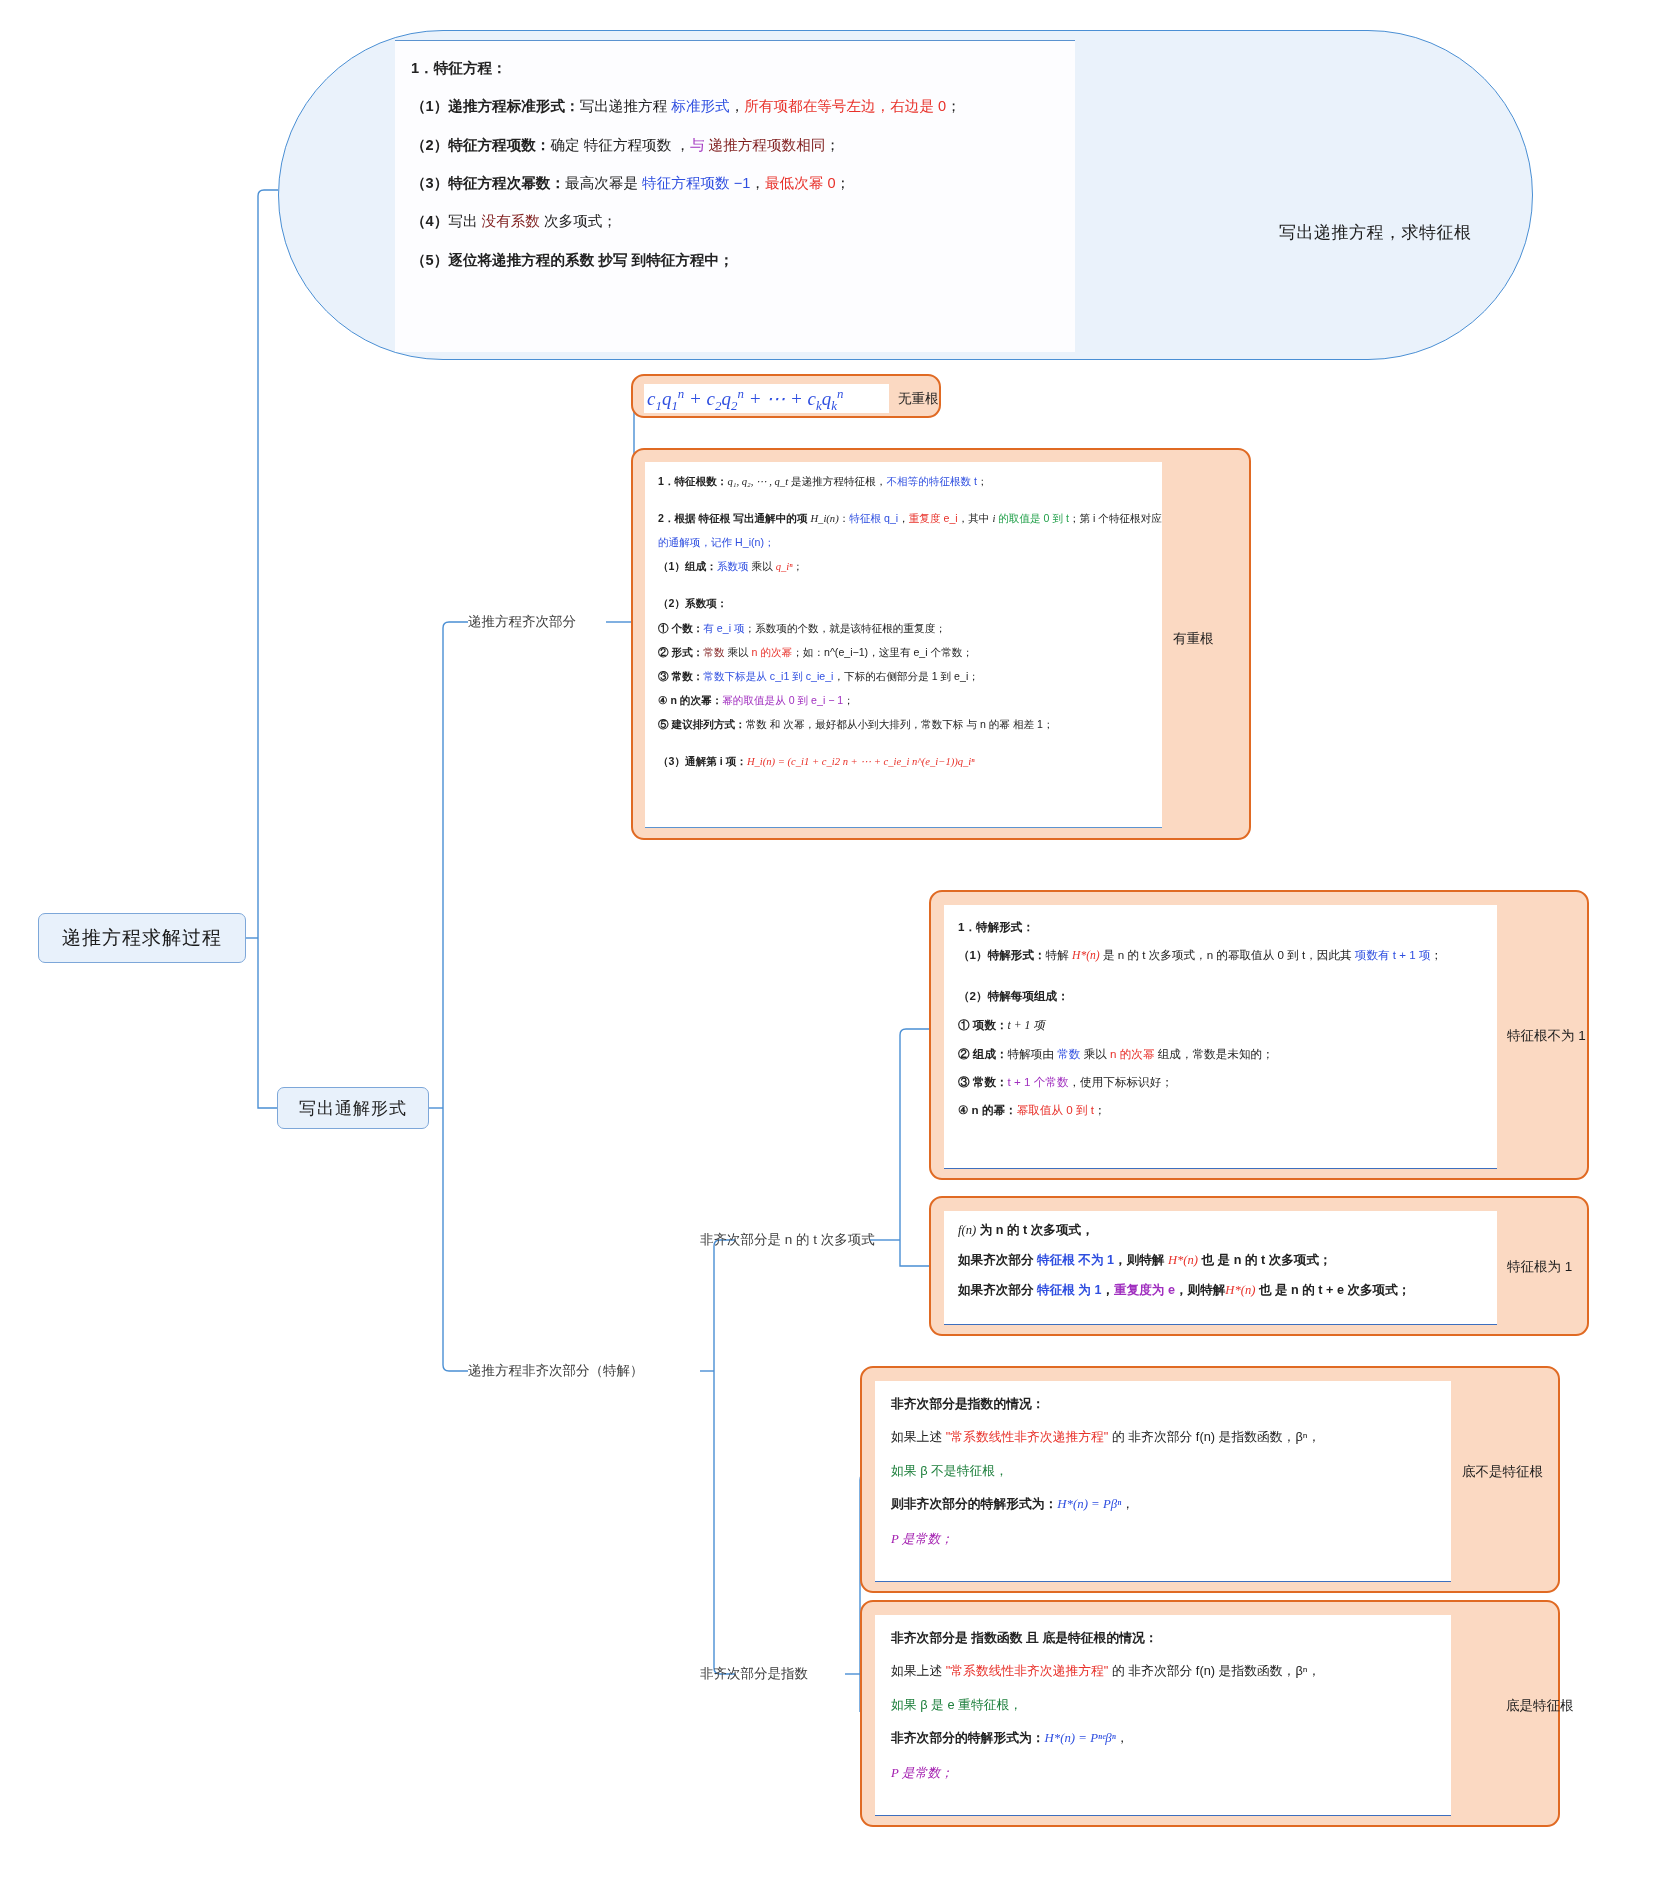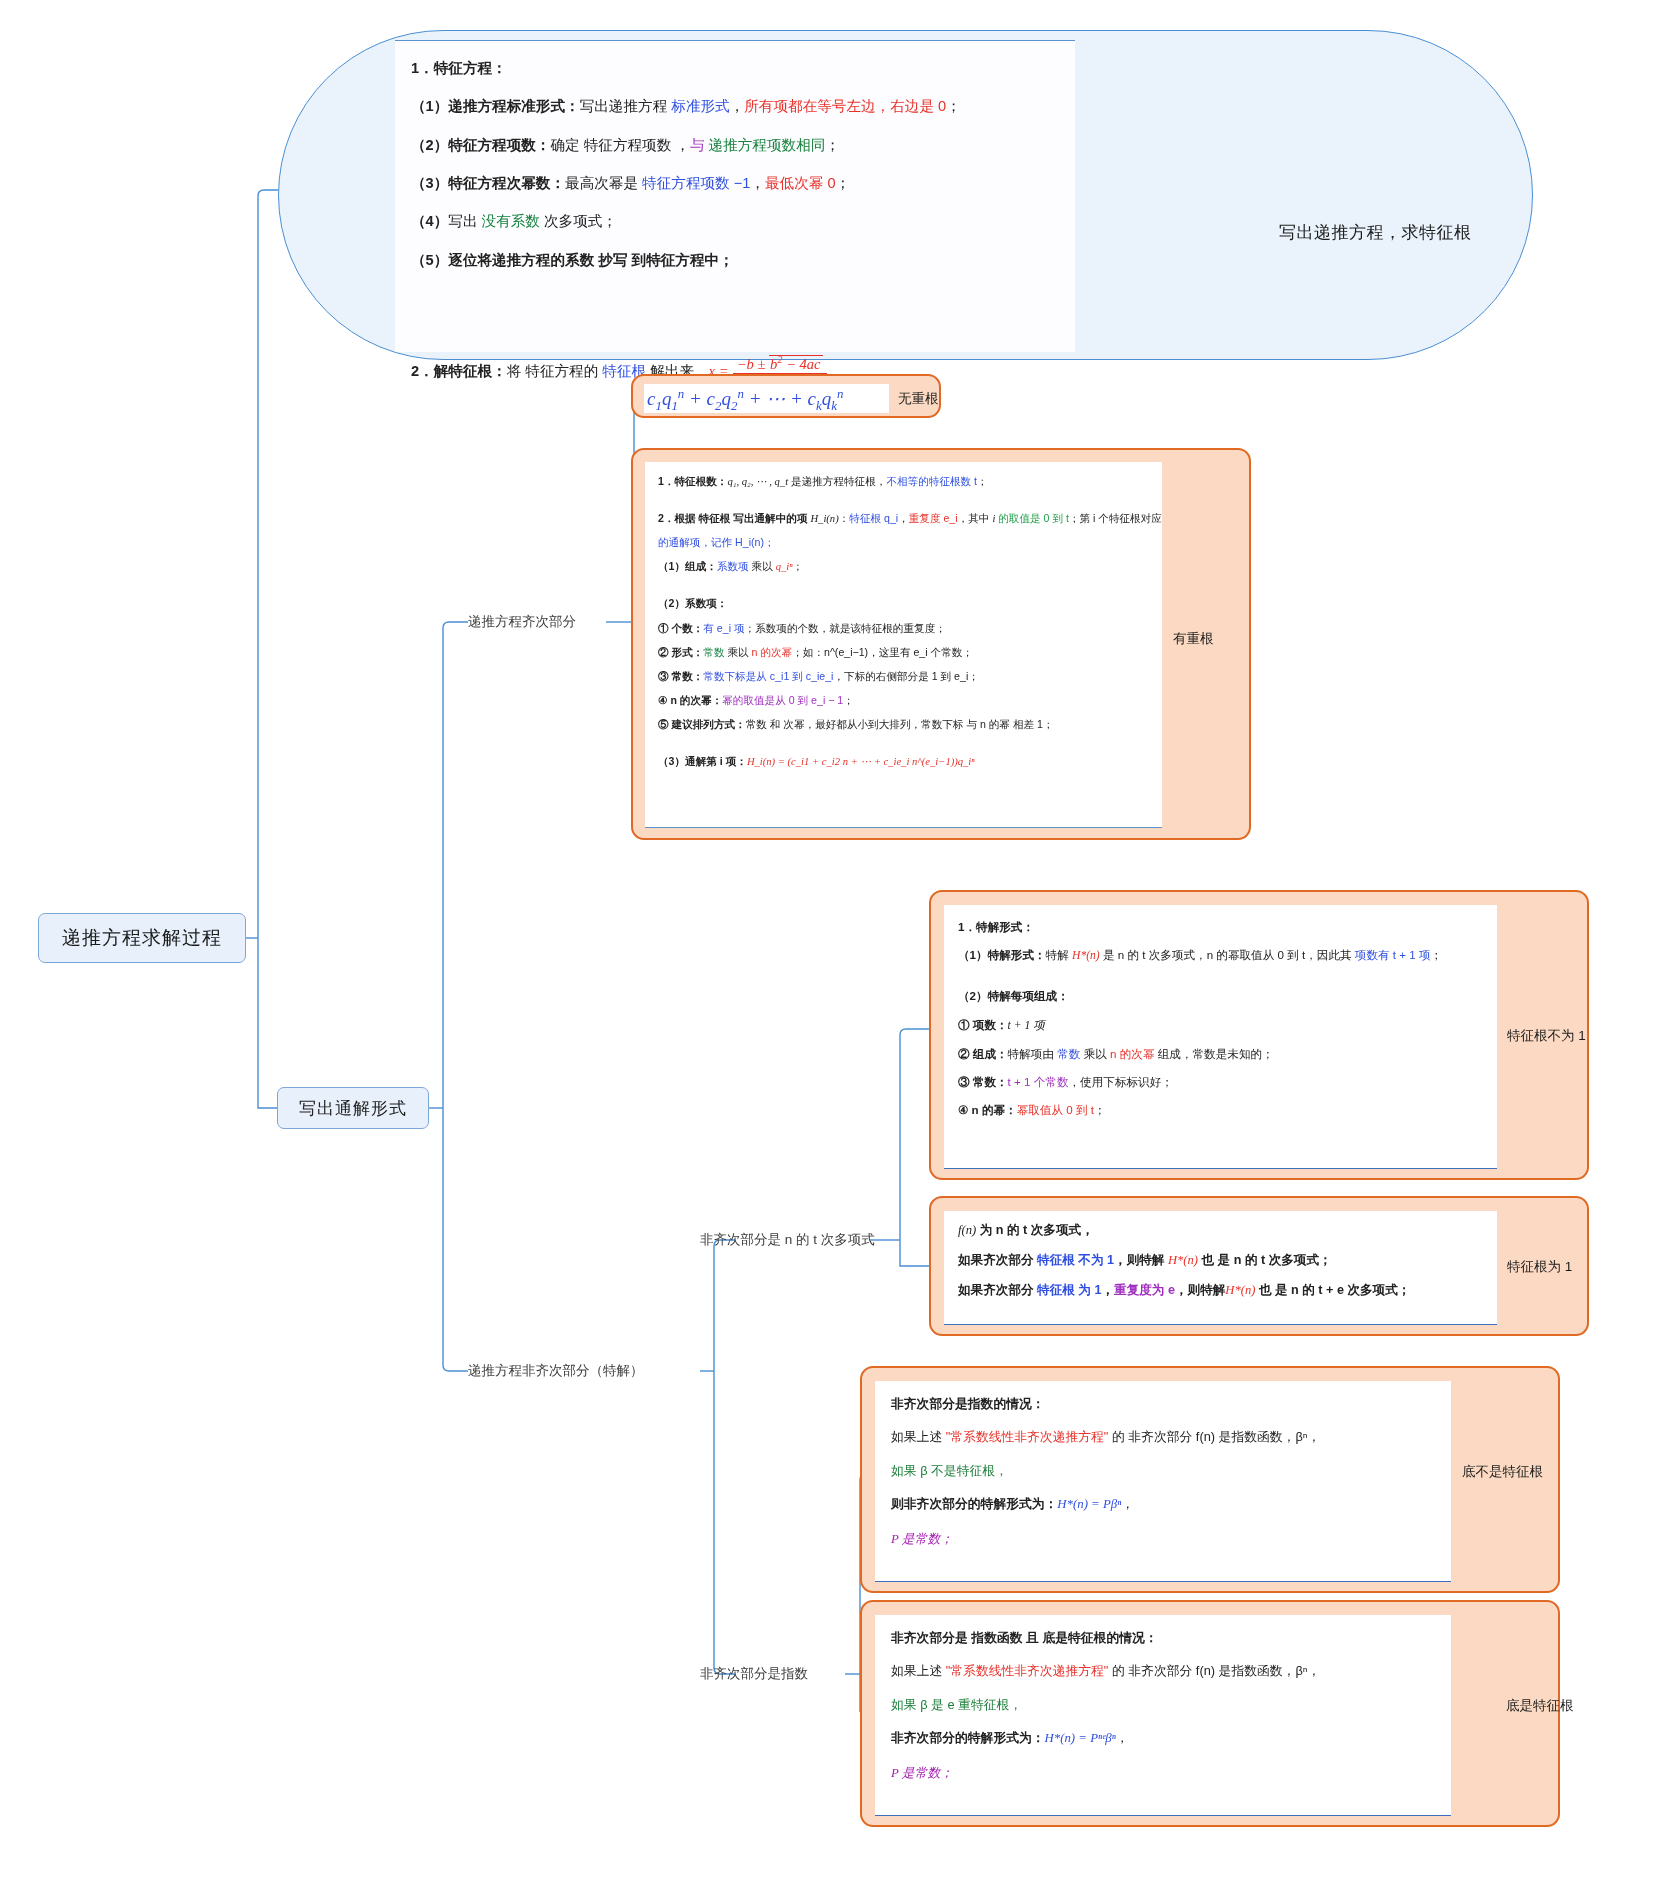--- a/index.html
+++ b/index.html
@@ -10,21 +10,21 @@
     font-family:"Liberation Sans", sans-serif;
     color:#222;
     overflow:hidden;
   }
   .mi { font-family:"Liberation Serif", serif; font-style:italic; }
   sub, sup { font-size:.68em; }
   .blue   { color:#2f4fe0; }
   .red    { color:#e8312a; }
   .green  { color:#22a04a; }
   .purple { color:#a02fbf; }
-  .magenta{ color:#15803d; }
+  .magenta{ color:#7f1d1d; }
   .pink   { color:#a21caf; }
   .dgreen { color:#1d7f3c; }
   .b { font-weight:bold; }
 
   svg.links { position:absolute; left:0; top:0; width:1667px; height:1893px; }
 
   
   .root-node {
     position:absolute; left:38px; top:913px; width:208px; height:50px;
     background:#e8f1fb; border:1.3px solid #7da7d9; border-radius:7px;
@@ -168,27 +168,20 @@
       <div class="row">
         <span class="b">（3）特征方程次幂数：</span><span>最高次幂是 </span><span class="blue">特征方程项数 −1</span><span>，</span><span class="red">最低次幂 0</span><span>；</span>
       </div>
       <div class="row">
         <span class="b">（4）</span><span>写出 </span><span class="magenta">没有系数</span><span> 次多项式；</span>
       </div>
       <div class="row">
         <span class="b">（5）逐位将递推方程的系数 抄写 到特征方程中；</span>
       </div>
       <div class="row" style="height:40px"></div>
-      <div class="row">
-        <span class="b">2．解特征根：</span><span>将 特征方程的 </span><span class="blue">特征根</span><span> 解出来，</span><span class="red mi">x =</span>
-        <span class="frac red">
-          <span class="num">−<span class="mi">b</span> ± <span class="sqrt"><span class="mi">b</span><sup>2</sup> − 4<span class="mi">ac</span></span></span>
-          <span class="den">2<span class="mi">a</span></span>
-        </span>
-      </div>
     </div>
   </div>
   <div class="side">写出递推方程，求特征根</div>
 </div>
 
 <div class="br-node" id="br-general">
   <span>写出通解形式</span>
 </div>
 
 <div class="lbl" style="left:468px; top:613px;">递推方程齐次部分</div>

